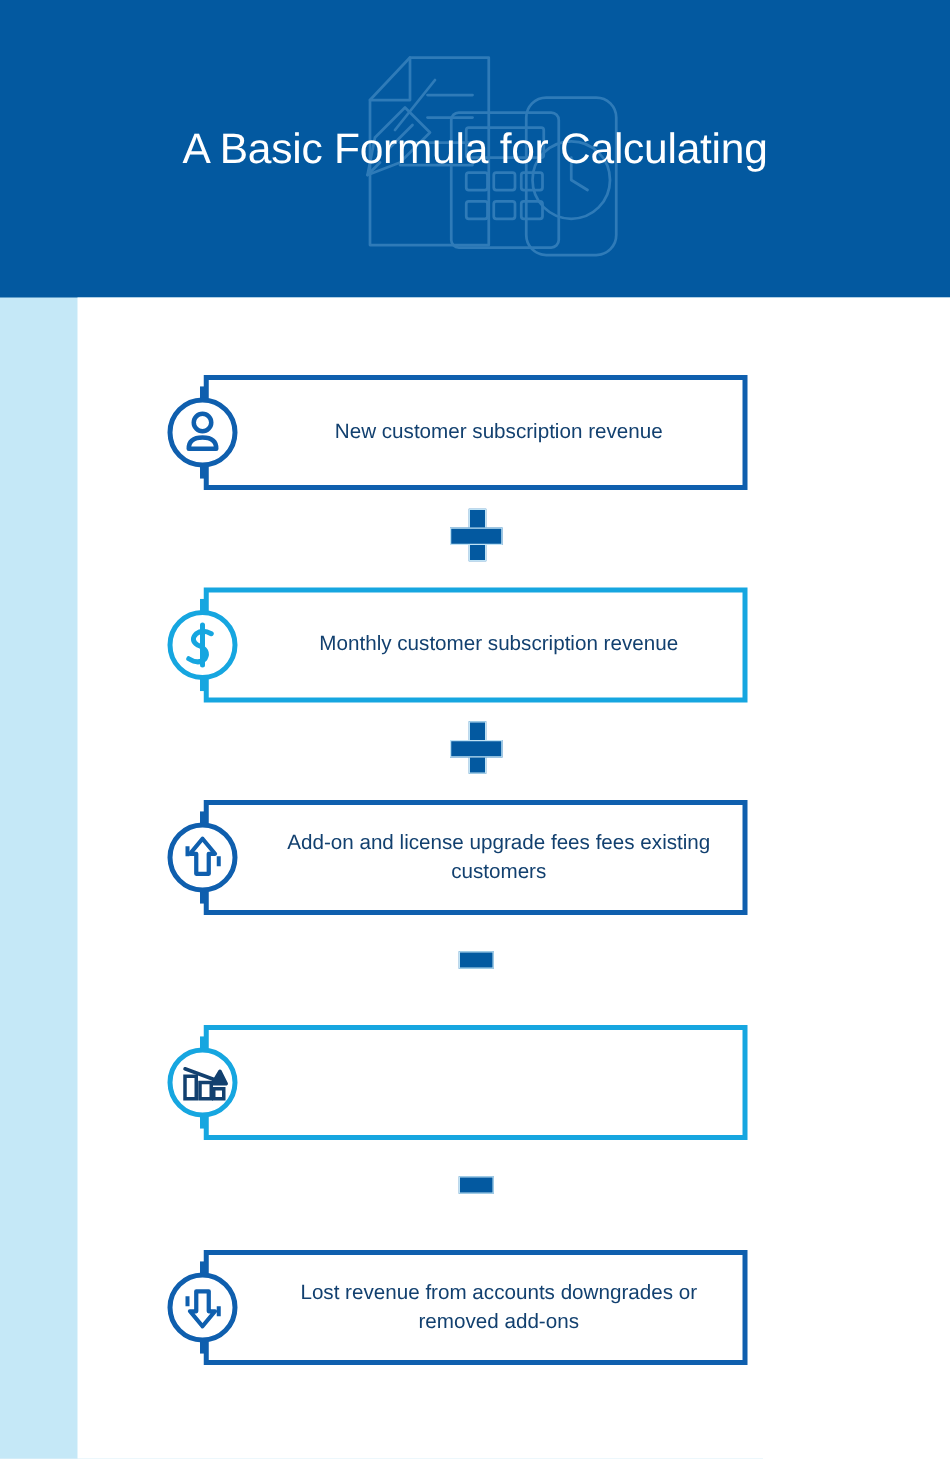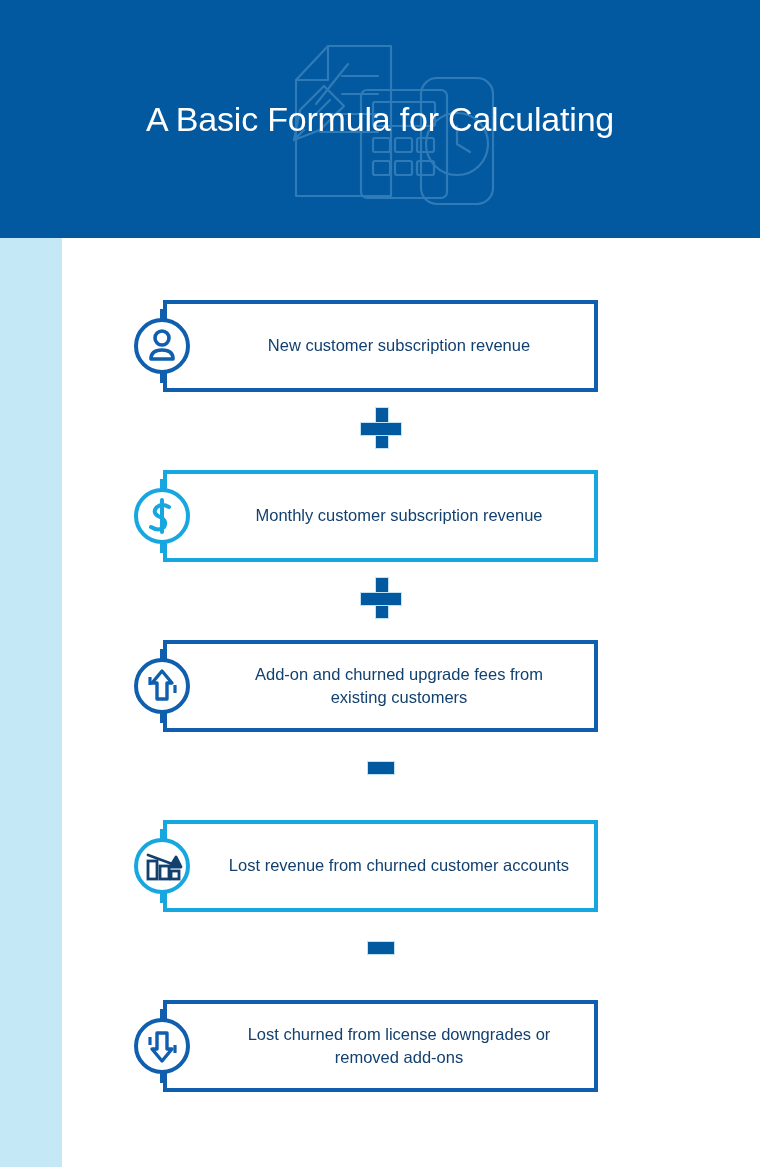--- a/index.html
+++ b/index.html
@@ -241,40 +241,39 @@
         </svg>
       </div>
     </div>
 
     <div class="op" style="top:332px;">
       <div class="op-plus"></div>
     </div>
 
     <div class="row dark" style="top:402px;">
       <div class="box"></div>
-      <div class="label">Add-on and churned upgrade fees from existing customers</div>
+      <div class="label">Add-on and license upgrade fees fees existing customers</div>
       <div class="badge">
         <svg width="74" height="74" viewBox="0 0 74 74" fill="none" stroke="#0f5fae" stroke-width="4" stroke-linecap="butt">
           <line x1="37" y1="0" x2="37" y2="10"></line>
           <line x1="37" y1="64" x2="37" y2="74"></line>
           <circle cx="37" cy="37" r="26" fill="#ffffff"></circle>
           <path d="M37 22 L47 34 L42 34 L42 50 L32 50 L32 34 L27 34 Z" fill="#ffffff" stroke-width="3.4" stroke-linejoin="round"></path>
           <line x1="25" y1="28" x2="25" y2="36" stroke-width="3.2"></line>
           <line x1="50" y1="36" x2="50" y2="44" stroke-width="3.2"></line>
         </svg>
       </div>
     </div>
 
     <div class="op" style="top:502px;">
       <div class="op-minus"></div>
     </div>
 
     <div class="row light" style="top:582px;">
       <div class="box"></div>
-      <div class="label">Lost revenue from churned customer accounts</div>
       <div class="badge">
         <svg width="74" height="74" viewBox="0 0 74 74" fill="none" stroke="#16a6e0" stroke-width="4" stroke-linecap="butt">
           <line x1="37" y1="0" x2="37" y2="10"></line>
           <line x1="37" y1="64" x2="37" y2="74"></line>
           <circle cx="37" cy="37" r="26" fill="#ffffff"></circle>
           <g stroke="#12406f" stroke-width="2.8" fill="#ffffff">
             <rect x="23" y="32" width="9" height="18"></rect>
             <rect x="35" y="37" width="9" height="13"></rect>
             <rect x="46" y="42" width="8" height="8"></rect>
             <path d="M23 26 L50 36" stroke-linecap="round" fill="none"></path>
@@ -283,21 +282,21 @@
         </svg>
       </div>
     </div>
 
     <div class="op" style="top:682px;">
       <div class="op-minus"></div>
     </div>
 
     <div class="row dark" style="top:762px;">
       <div class="box"></div>
-      <div class="label">Lost churned from license downgrades or removed add-ons</div>
+      <div class="label">Lost revenue from accounts downgrades or removed add-ons</div>
       <div class="badge">
         <svg width="74" height="74" viewBox="0 0 74 74" fill="none" stroke="#0f5fae" stroke-width="4" stroke-linecap="butt">
           <line x1="37" y1="0" x2="37" y2="10"></line>
           <line x1="37" y1="64" x2="37" y2="74"></line>
           <circle cx="37" cy="37" r="26" fill="#ffffff"></circle>
           <path d="M37 52 L27 40 L32 40 L32 24 L42 24 L42 40 L47 40 Z" fill="#ffffff" stroke-width="3.4" stroke-linejoin="round"></path>
           <line x1="25" y1="28" x2="25" y2="36" stroke-width="3.2"></line>
           <line x1="50" y1="36" x2="50" y2="44" stroke-width="3.2"></line>
         </svg>
       </div>

